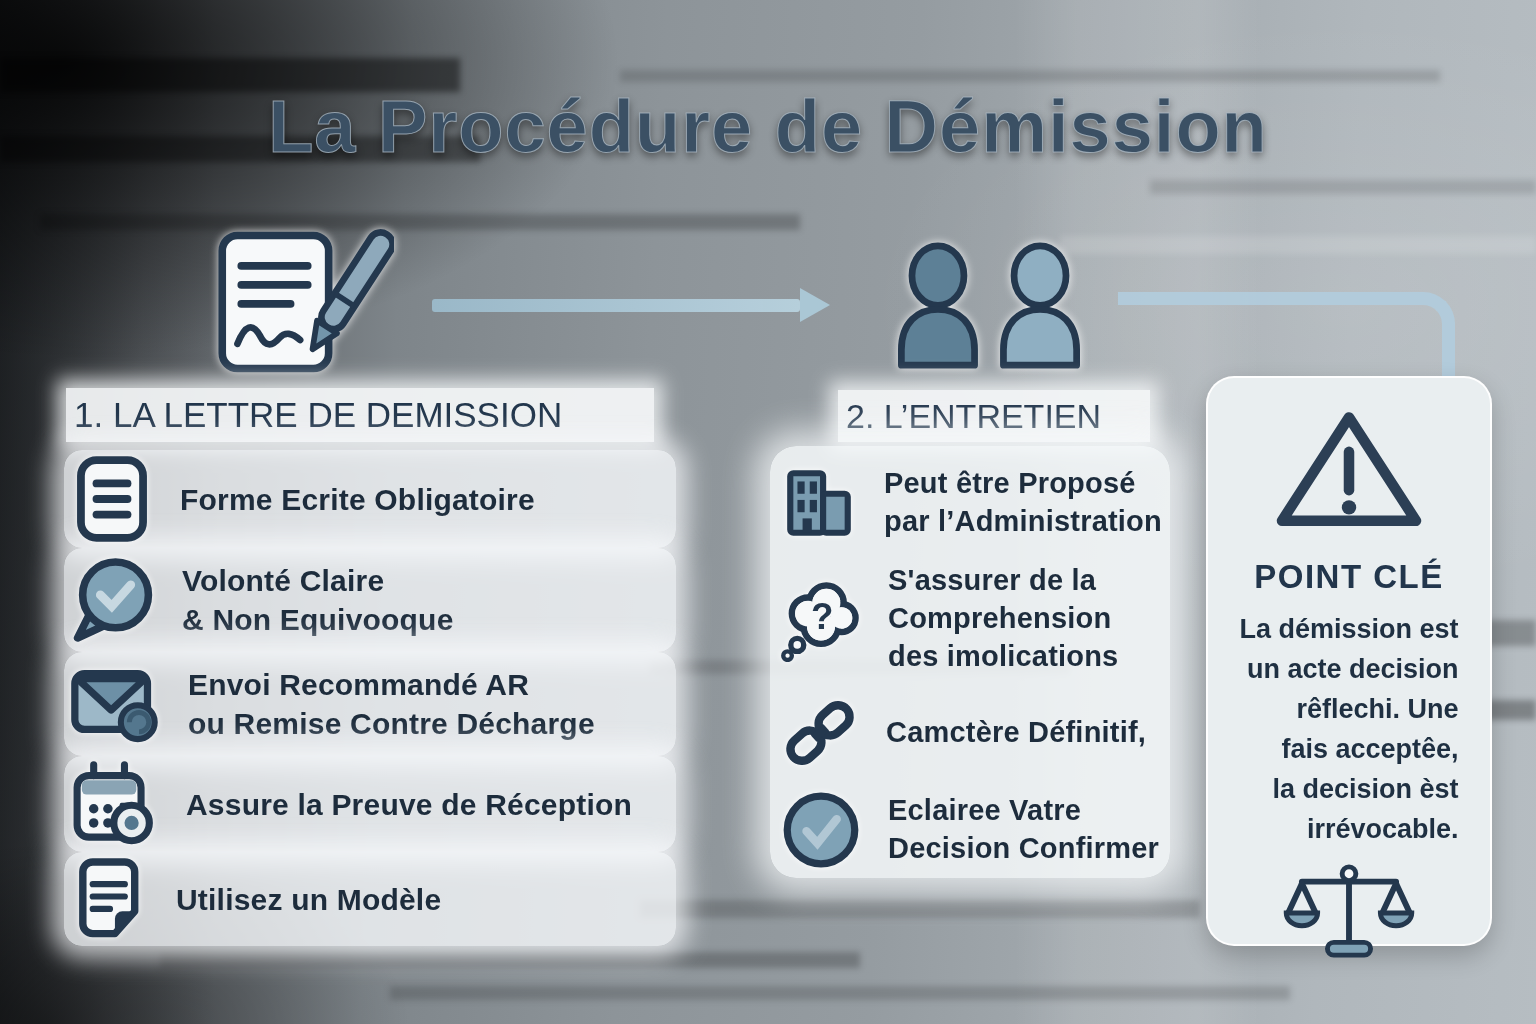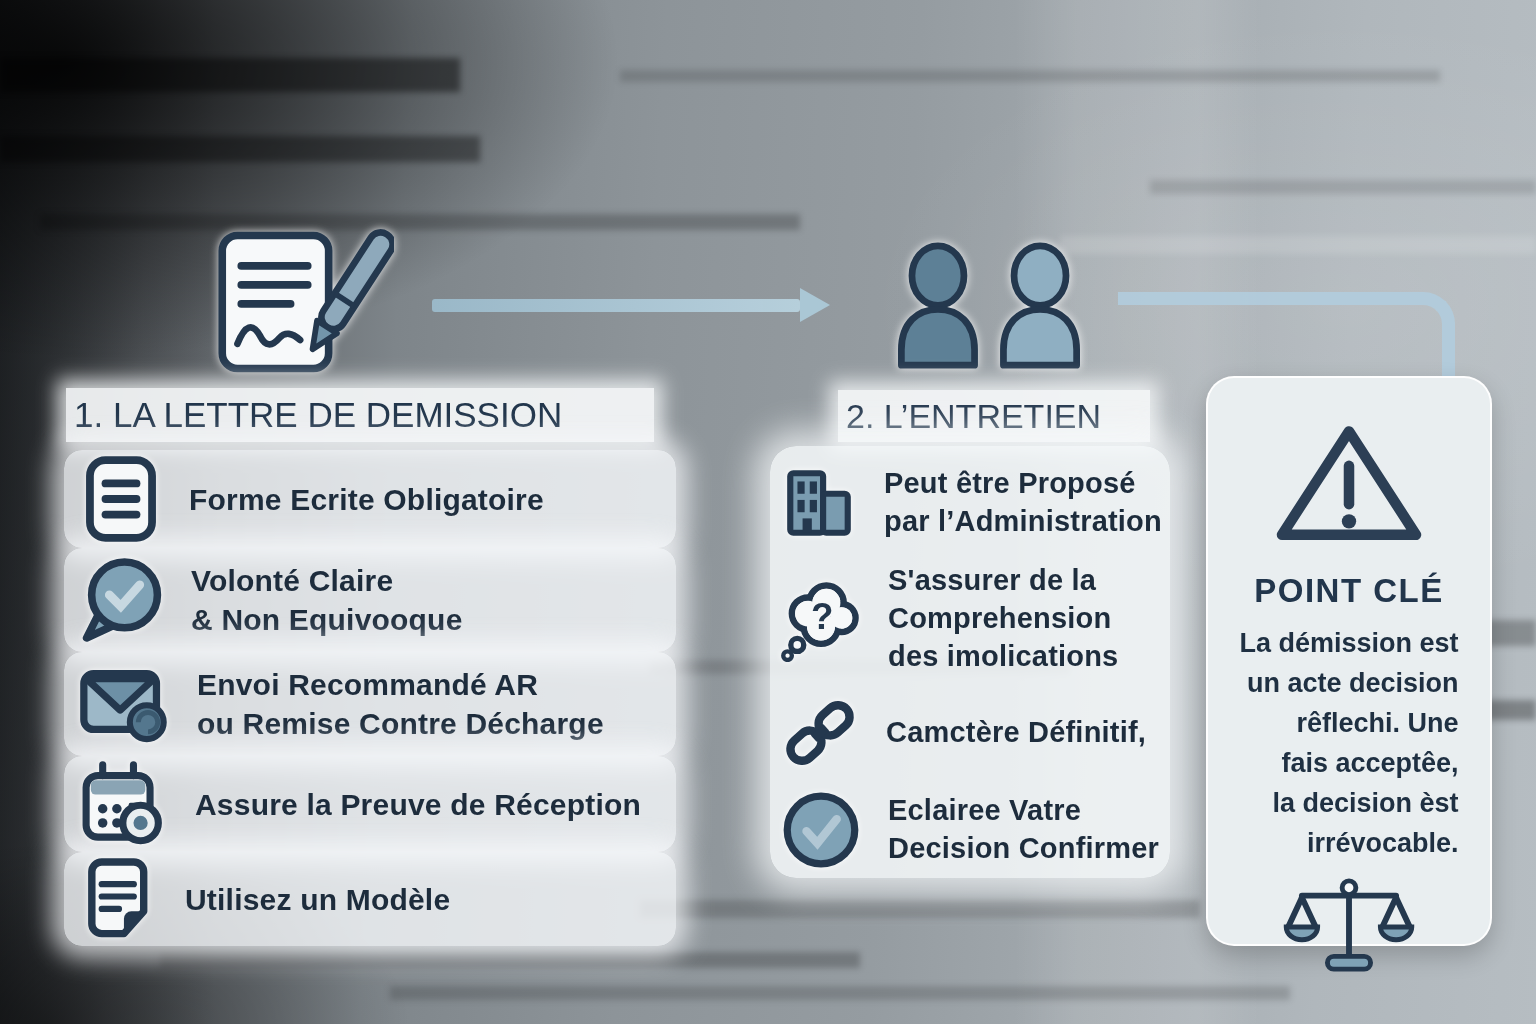--- a/index.html
+++ b/index.html
@@ -47,41 +47,41 @@
   .band-mid{left:838px; top:390px; width:304px; height:52px; font-size:34px; padding-left:8px;}
 
   .panel-mid{position:absolute; left:770px; top:446px; width:400px; height:432px;
     background:rgba(247,250,251,0.85); border-radius:26px; box-shadow:0 0 32px 16px rgba(247,250,251,0.72);}
 
   .items{position:absolute; display:flex; flex-direction:column;}
   .items-left{left:64px; top:450px; width:612px;}
   .items-mid{left:780px; top:452px; width:388px;}
   .item{display:flex; align-items:center; gap:26px;}
   .items-left .item{background:rgba(248,250,252,0.80); border-radius:18px;
-     box-shadow:0 0 24px 12px rgba(248,250,252,0.72); padding:0 10px 0 15px;}
+     box-shadow:0 0 24px 12px rgba(248,250,252,0.72); padding:0 10px 0 6px;}
   .items-left .item:nth-child(1){height:98px;}
   .items-left .item:nth-child(2){height:104px;}
   .items-left .item:nth-child(3){height:104px;}
   .items-left .item:nth-child(4){height:96px;}
   .items-left .item:nth-child(5){height:94px;}
   .items-mid .item:nth-child(1){height:102px;}
   .items-mid .item:nth-child(2){height:130px;}
   .items-mid .item:nth-child(3){height:98px;}
   .items-mid .item:nth-child(4){height:96px;}
   .item .ic{flex:0 0 auto; display:flex; align-items:center; justify-content:center;}
   .item .ic svg{filter:drop-shadow(0 0 3px rgba(255,255,255,0.9));}
   .items-left .txt{font-size:30px;}
   .items-mid .txt{font-size:29px;}
   .txt{font-weight:600; color:#1d2c3c; line-height:1.3; letter-spacing:0.2px;}
 
   .keycard{
     position:absolute; left:1206px; top:376px; width:286px; height:570px;
     background:#e9eef0; border:2px solid rgba(255,255,255,0.92); border-radius:28px;
     box-shadow:0 10px 24px rgba(0,0,0,0.20);
-    display:flex; flex-direction:column; align-items:center; box-sizing:border-box; padding-top:40px;
+    display:flex; flex-direction:column; align-items:center; box-sizing:border-box; padding-top:26px;
   }
   .keycard .kc-title{margin-top:16px; font-size:33px; font-weight:800; letter-spacing:1.5px; color:#22364c;}
   .keycard .kc-body{margin-top:14px; text-align:right; font-size:27px; font-weight:600; color:#1f3042; line-height:1.48;}
   .keycard .kc-scales{margin-top:10px;}
 </style>
 </head>
 <body>
 
 <div class="canvas">
 
@@ -94,20 +94,21 @@
   <div class="streak" style="left:620px;top:70px;width:820px;height:12px;background:rgba(0,0,0,0.14);"></div>
   <div class="streak" style="left:1150px;top:180px;width:386px;height:14px;background:rgba(0,0,0,0.12);"></div>
   <div class="streak" style="left:1060px;top:236px;width:476px;height:18px;background:rgba(255,255,255,0.14);"></div>
   <div class="streak" style="left:1430px;top:620px;width:106px;height:26px;background:rgba(0,0,0,0.25);"></div>
   <div class="streak" style="left:1440px;top:700px;width:96px;height:20px;background:rgba(0,0,0,0.30);"></div>
   <div class="streak" style="left:640px;top:900px;width:560px;height:18px;background:rgba(0,0,0,0.18);"></div>
   <div class="streak" style="left:160px;top:952px;width:700px;height:16px;background:rgba(0,0,0,0.22);"></div>
   <div class="streak" style="left:390px;top:986px;width:900px;height:14px;background:rgba(0,0,0,0.16);"></div>
   <div class="streak" style="left:650px;top:660px;width:420px;height:14px;background:rgba(0,0,0,0.14);"></div>
 
+  <div class="title">La Procédure de Démission</div>
 
   <div class="flow-icon icon-letter">
     <svg width="182" height="152" viewBox="0 0 190 160">
       <rect x="10" y="10" width="112" height="140" rx="16" fill="#f7f9fa" stroke="#24384e" stroke-width="8"></rect>
       <line x1="30" y1="42" x2="100" y2="42" stroke="#24384e" stroke-width="8" stroke-linecap="round"></line>
       <line x1="30" y1="62" x2="100" y2="62" stroke="#24384e" stroke-width="8" stroke-linecap="round"></line>
       <line x1="30" y1="82" x2="82" y2="82" stroke="#24384e" stroke-width="8" stroke-linecap="round"></line>
       <path d="M26,124 q12,-30 24,-8 q8,16 20,2 q9,-10 22,2" fill="none" stroke="#24384e" stroke-width="7" stroke-linecap="round"></path>
       <g transform="rotate(33 140 75)">
         <rect x="128" y="-4" width="25" height="116" rx="12" fill="#8ea9bb" stroke="#24384e" stroke-width="7"></rect>

